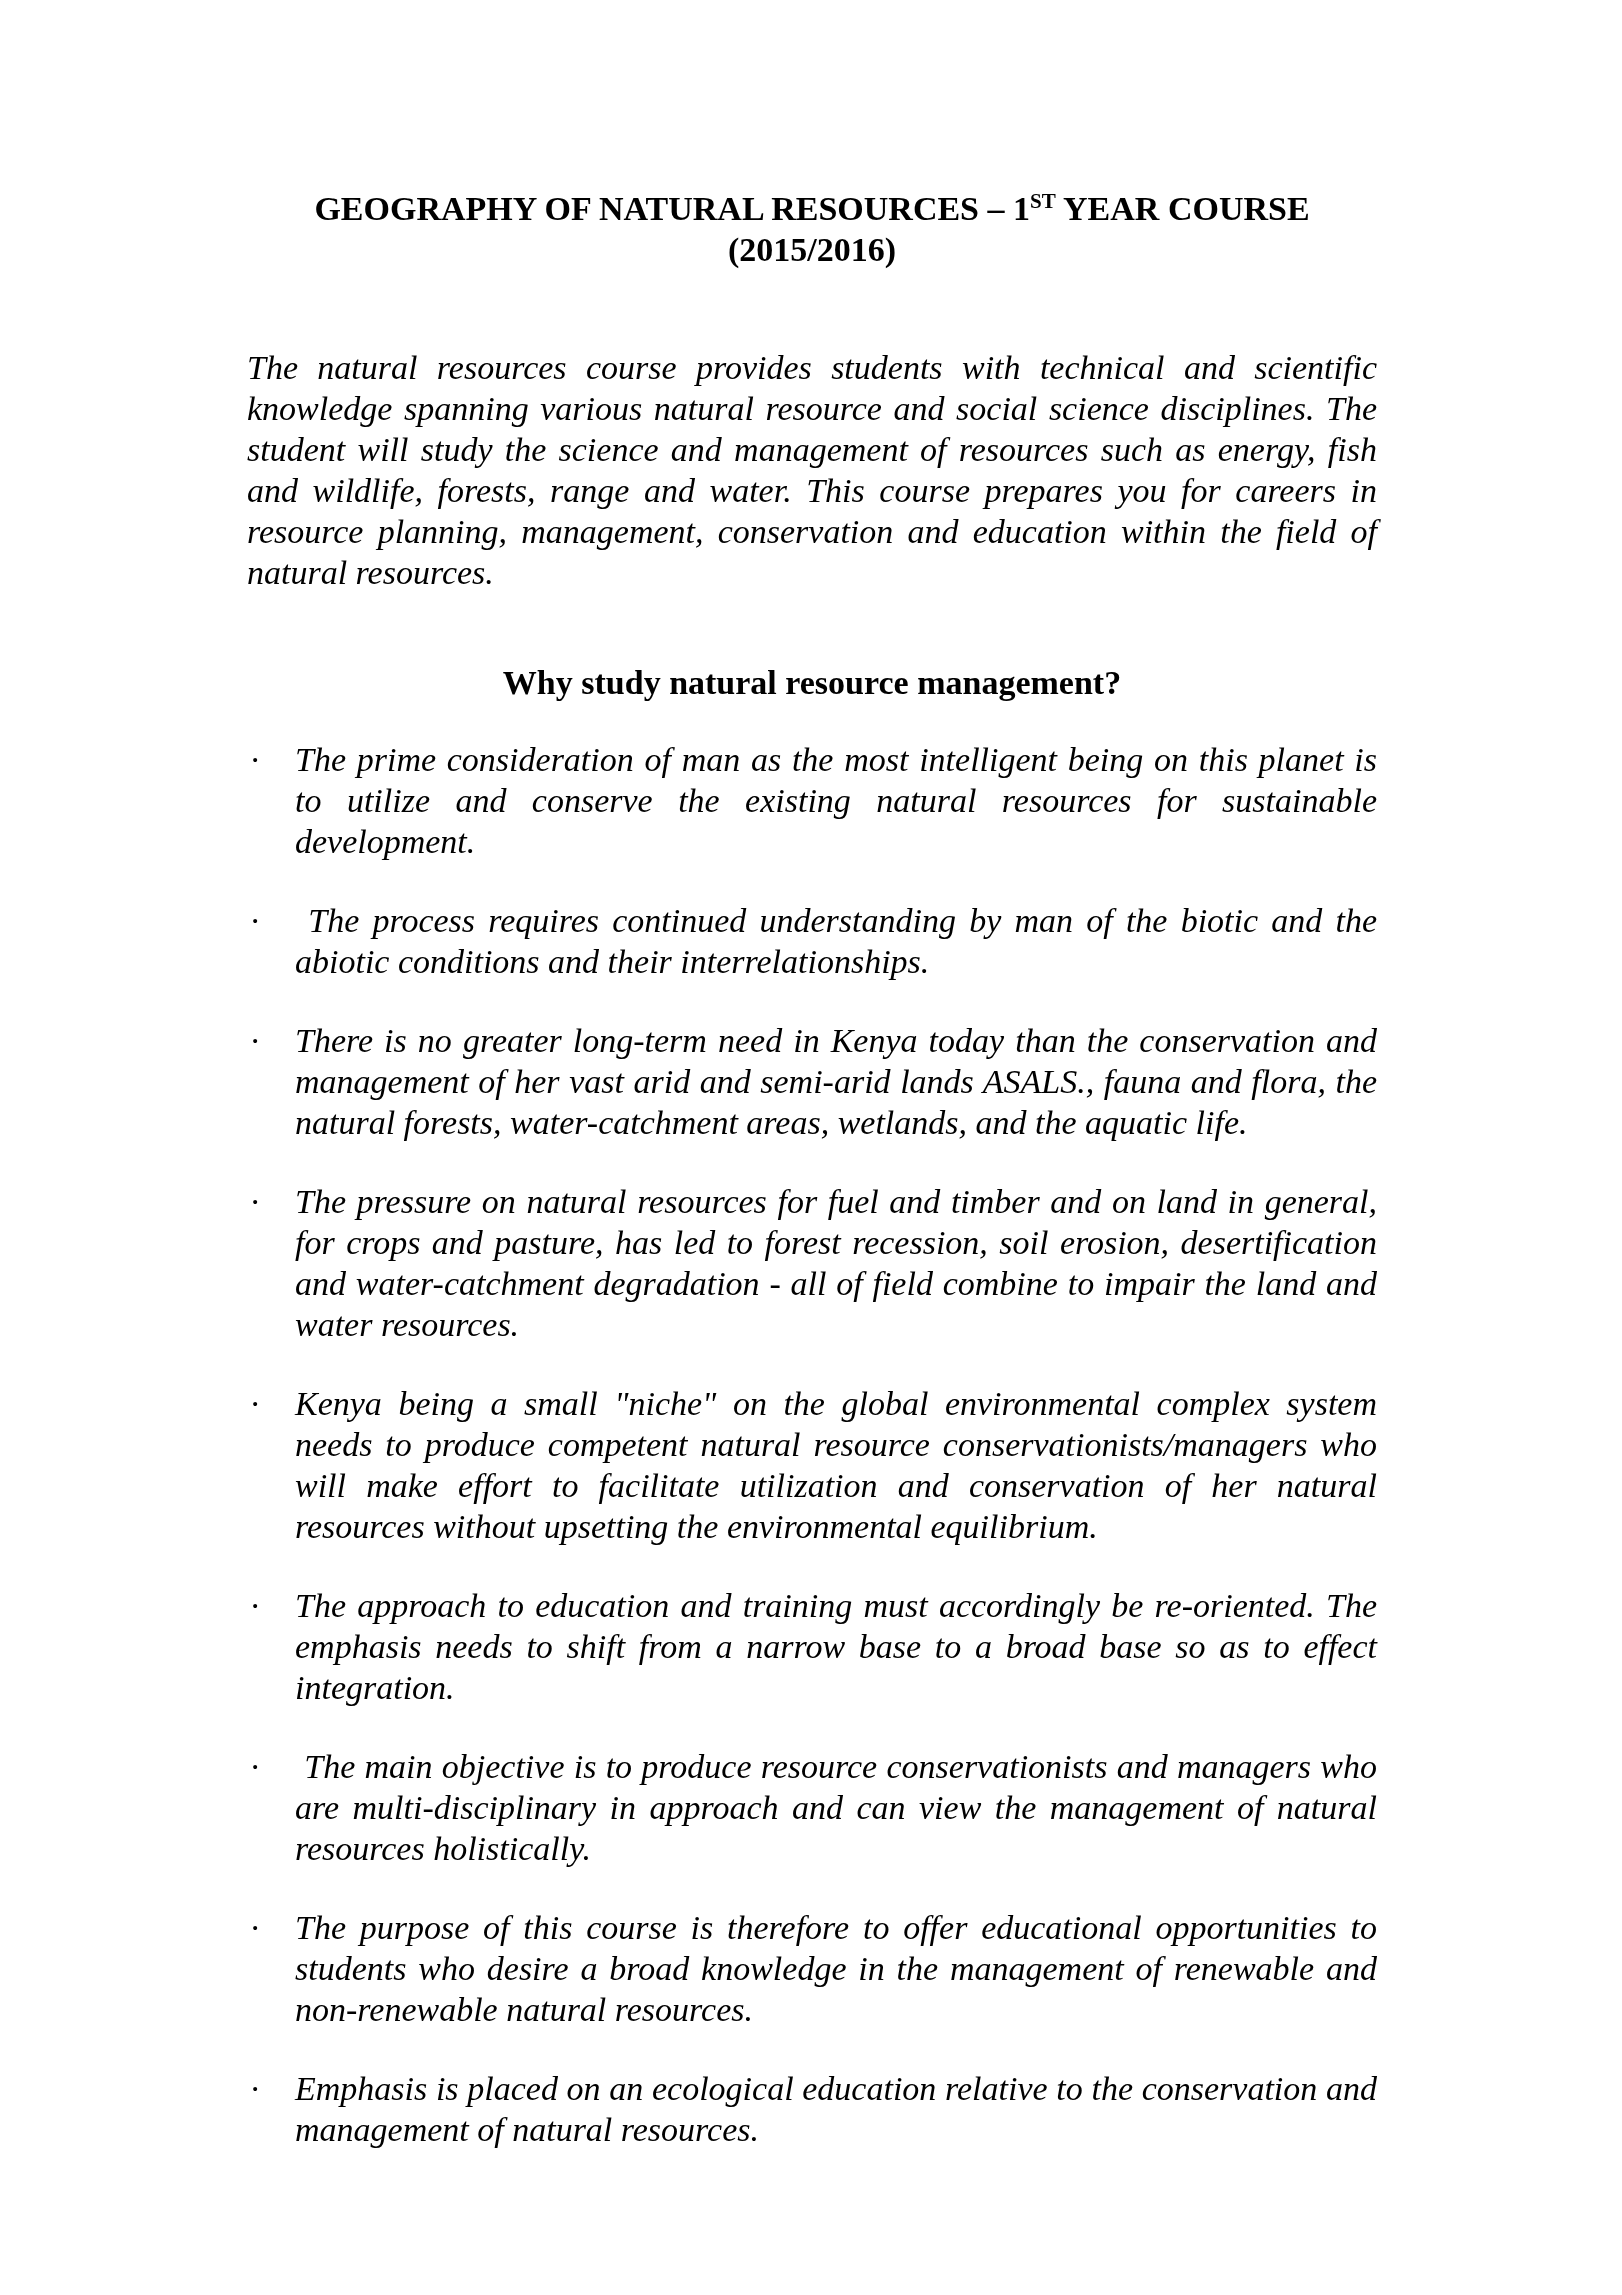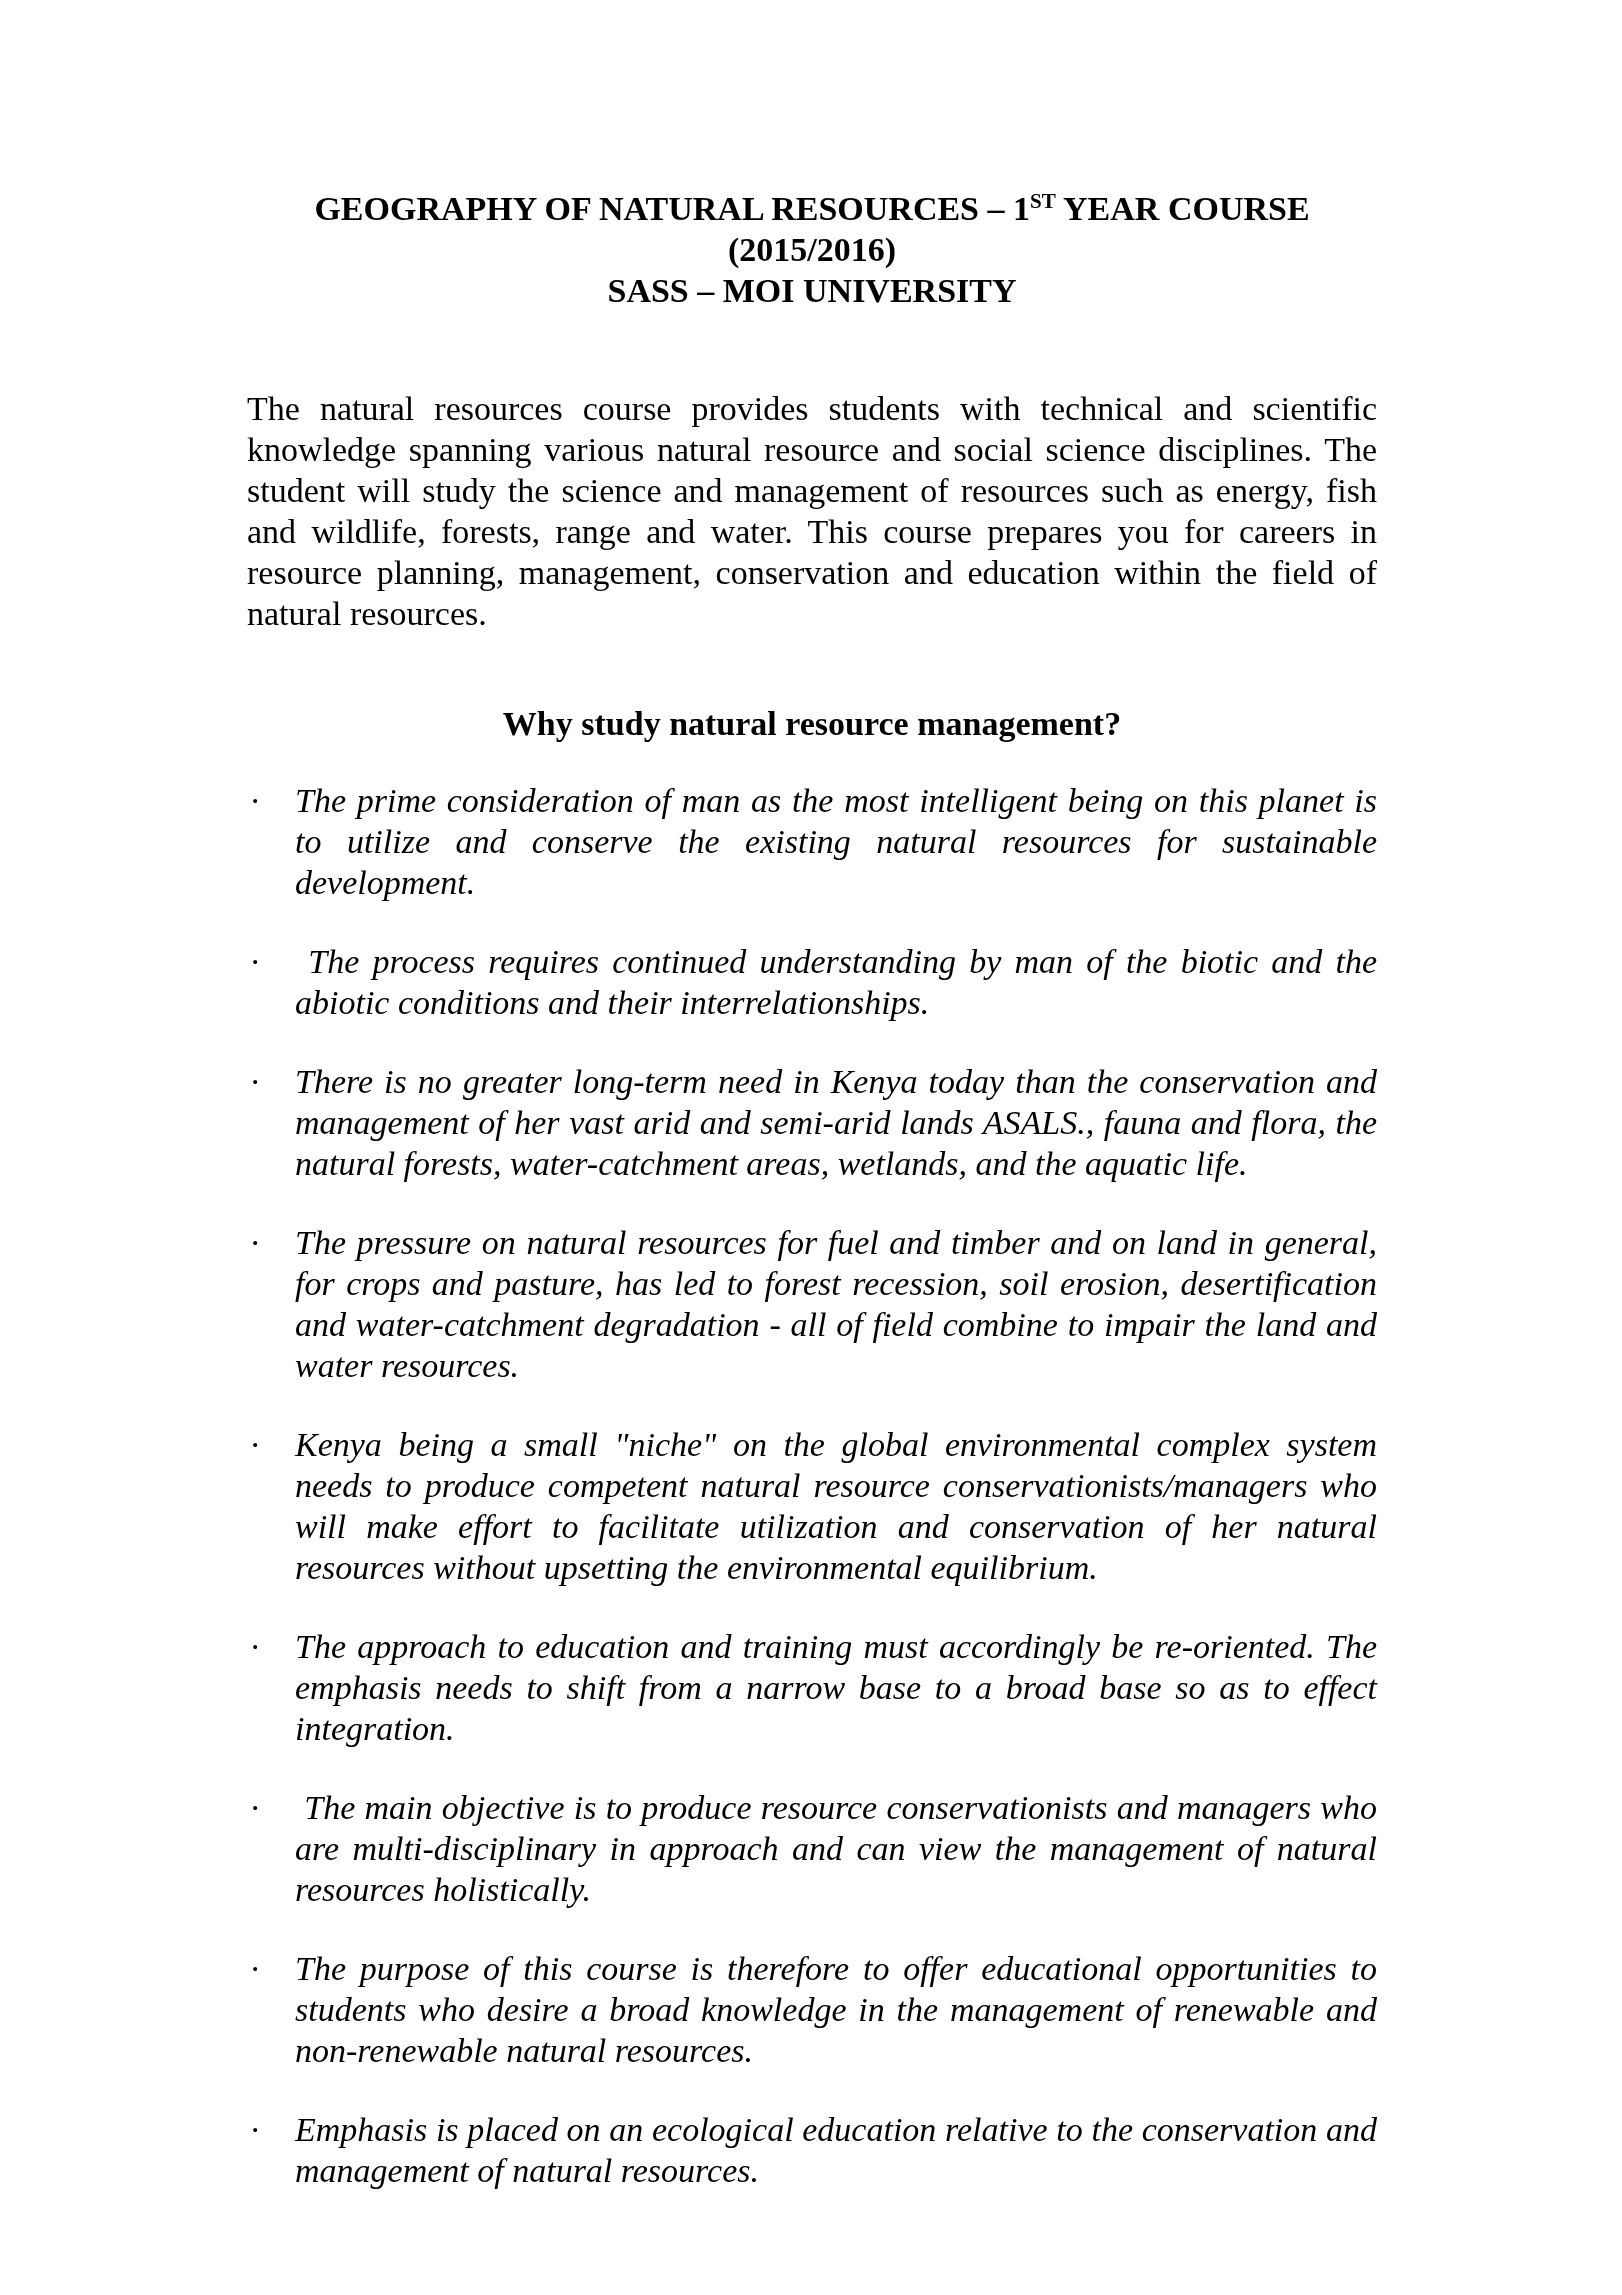--- a/index.html
+++ b/index.html
@@ -25,20 +25,21 @@
     line-height: 41px;
   }
   .title-line { display: block; text-align: center; }
   .sup {
     vertical-align: super;
     font-size: 0.62em;
     line-height: 0;
   }
   .intro {
     margin: 77px 0 0 0;
+    font-style: italic;
     font-size: 34px;
     line-height: 41px;
     text-align: justify;
   }
   .section-heading {
     margin: 69px 0 0 0;
     font-weight: bold;
     font-size: 34px;
     line-height: 41px;
     text-align: center;
@@ -71,21 +72,20 @@
     white-space: pre-wrap;
   }
 </style>
 </head>
 <body>
 
 <div class="page">
 
   <div class="title-block">
     <span class="title-line"><span>GEOGRAPHY OF NATURAL RESOURCES – 1</span><sup class="sup">ST</sup><span> YEAR COURSE (2015/2016)</span></span>
-    <span class="title-line">SASS – MOI UNIVERSITY</span>
   </div>
 
   <p class="intro">The natural resources course provides students with technical and scientific knowledge spanning various natural resource and social science disciplines. The student will study the science and management of resources such as energy, fish and wildlife, forests, range and water. This course prepares you for careers in resource planning, management, conservation and education within the field of natural resources.</p>
 
   <h2 class="section-heading">Why study natural resource management?</h2>
 
   <ul class="bullets">
     <li class="bullet">
       <span class="marker">·</span>
       <span class="bullet-text">The prime consideration of man as the most intelligent being on this planet is to utilize and conserve the existing natural resources for sustainable development.</span>

